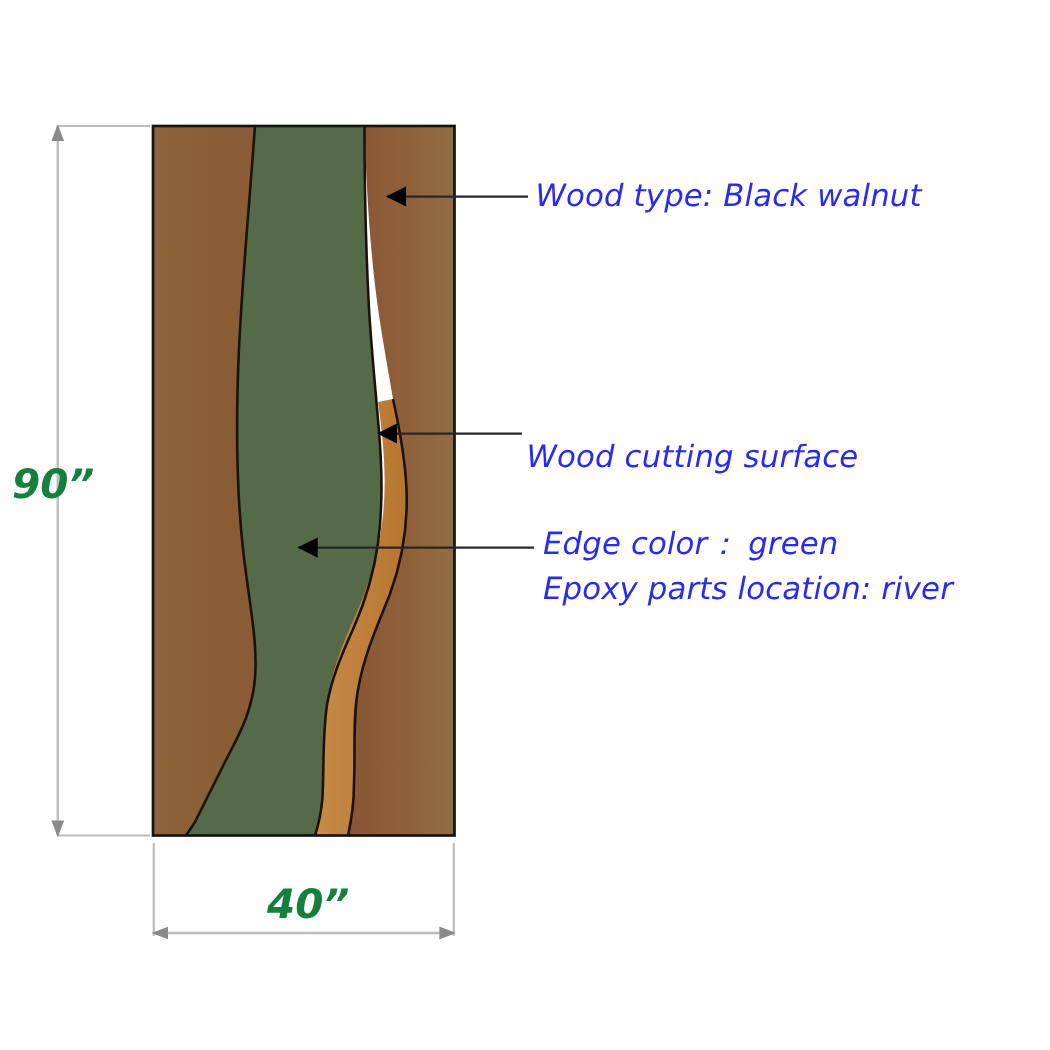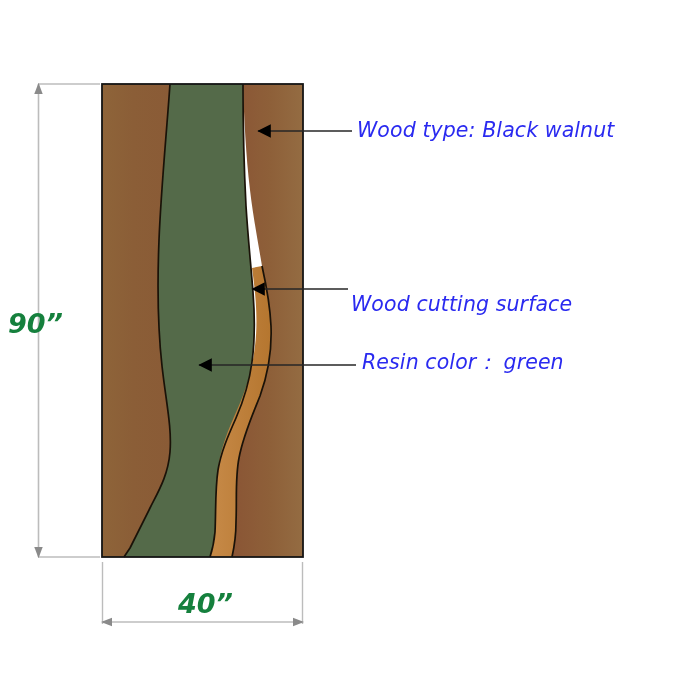--- a/index.html
+++ b/index.html
@@ -187,20 +187,21 @@
       <line x1="348" y1="289" x2="252" y2="289" stroke="#262626" stroke-width="1.5" marker-end="url(#arrowSolid)"></line>
       <line x1="356" y1="365" x2="199" y2="365" stroke="#262626" stroke-width="1.5" marker-end="url(#arrowSolid)"></line>
     </g>
   </svg>
 
   <div class="anno-text" id="anno-1">Wood type: Black walnut</div>
 
   <div class="anno-text" id="anno-2">Wood cutting surface</div>
 
   <div id="spec-block">
-    <span class="anno-text">Resin color： green</span>
+    <span class="anno-text">Edge color： green</span>
+    <span class="anno-text">Epoxy parts location: river</span>
   </div>
 
   <div class="dim-text" id="dim-height">90”</div>
 
   <div class="dim-text" id="dim-width">40”</div>
 
 </div>
 
 </body></html>

